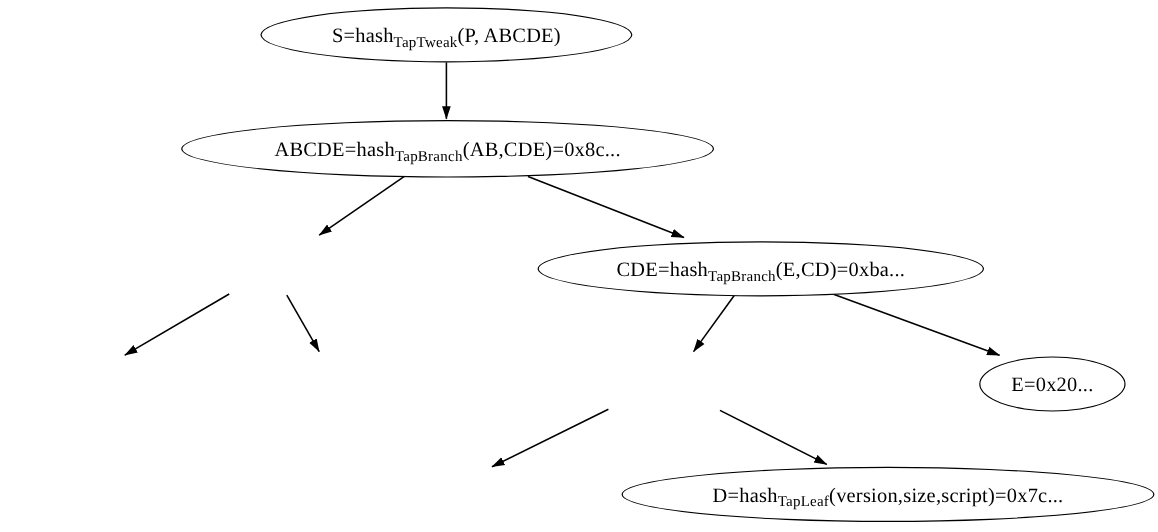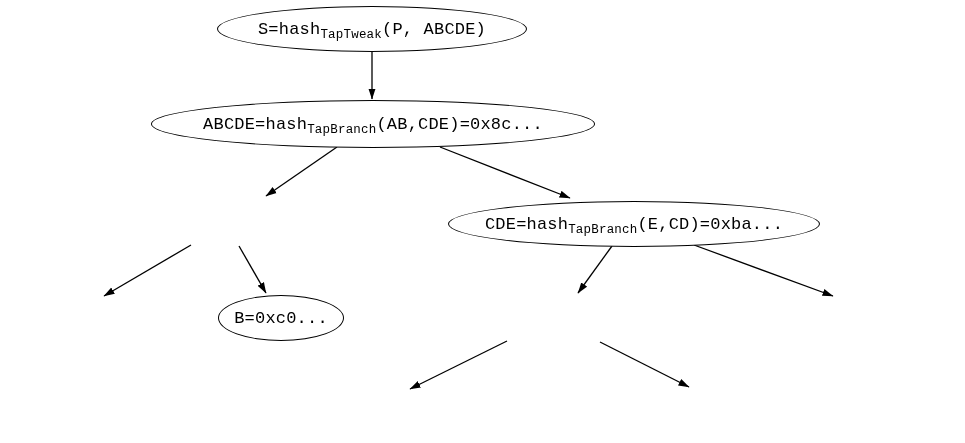--- a/index.html
+++ b/index.html
@@ -26,21 +26,20 @@
   .node {
     position: absolute;
     box-sizing: border-box;
     border: 1.4px solid #000000;
     border-radius: 50%;
     display: flex;
     align-items: center;
     justify-content: center;
     background: #ffffff;
     white-space: nowrap;
-    font-family: Liberation Mono, monospace;
   }
   .node .label {
     font-size: 17px;
     line-height: 1;
     letter-spacing: 0.2px;
   }
   .node .sub {
     font-size: 12.5px;
     position: relative;
     top: 4.5px;
@@ -77,21 +76,24 @@
   <div class="node" style="left:151px; top:100px; width:444px; height:48px;">
     <span class="label"><span>ABCDE=hash</span><span class="sub">TapBranch</span><span>(AB,CDE)=0x8c...</span></span>
   </div>
 
 
   <div class="node" style="left:448px; top:201px; width:372px; height:46px;align-items:center;">
     <span class="label"><span>CDE=hash</span><span class="sub">TapBranch</span><span>(E,CD)=0xba...</span></span>
   </div>
 
 
-  <div class="node" style="left:218px; top:295px; width:126px; height:46px;">
-    <span class="label"><span>B=0xc0...</span><span class="sub"></span><span></span></span>
+
+
+  <div class="node" style="left:816px; top:297px; width:122px; height:46px;">
+    <span class="label"><span>E=0x20...</span><span class="sub"></span><span></span></span>
   </div>
 
 
-
-
+  <div class="node" style="left:518px; top:389px; width:444px; height:46px;">
+    <span class="label"><span>D=hash</span><span class="sub">TapLeaf</span><span>(version,size,script)=0x7c...</span></span>
+  </div>
 
 </div>
 
 </body></html>

